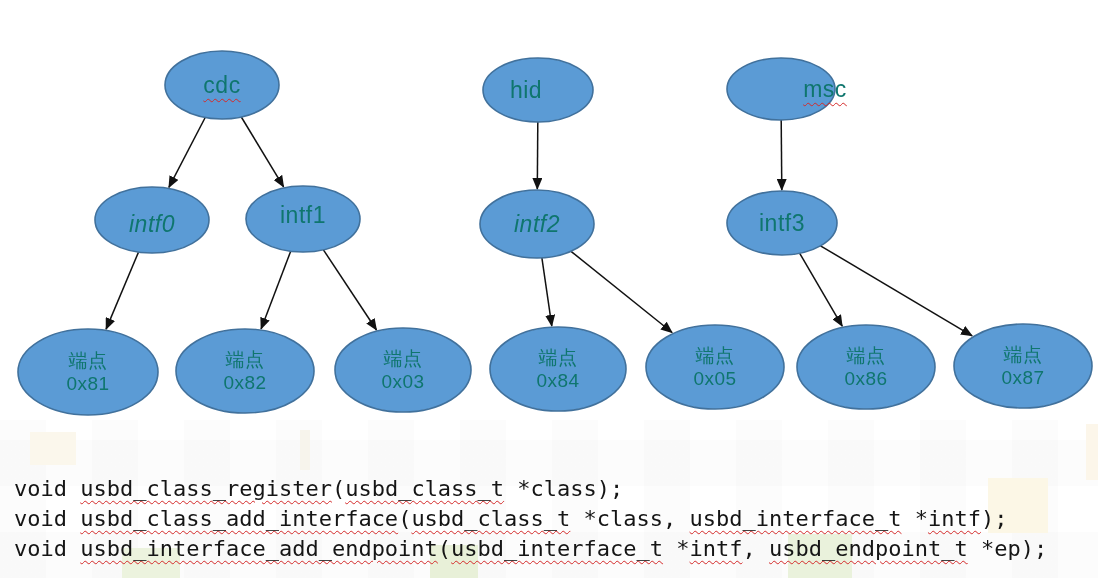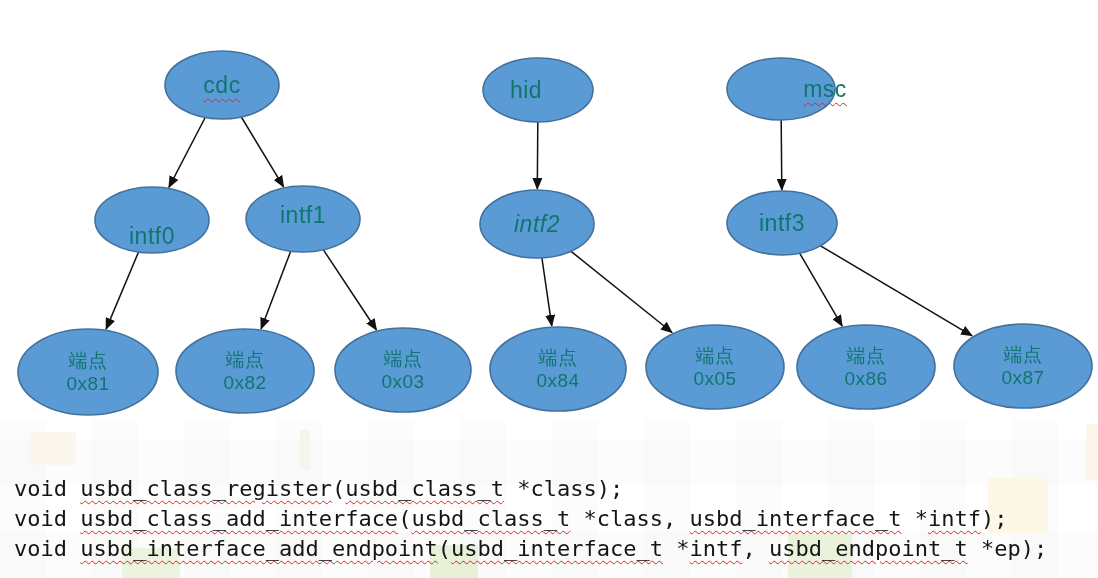--- a/index.html
+++ b/index.html
@@ -108,21 +108,21 @@
         <ellipse cx="715" cy="367" rx="69" ry="42" fill="#5B9BD5" stroke="#41719C" stroke-width="1.6"></ellipse>
         <ellipse cx="866" cy="367" rx="69" ry="42" fill="#5B9BD5" stroke="#41719C" stroke-width="1.6"></ellipse>
         <ellipse cx="1023" cy="366" rx="69" ry="42" fill="#5B9BD5" stroke="#41719C" stroke-width="1.6"></ellipse>
       </g>
   </svg>
 
   <div id="labels-layer">
       <div class="node-label" style="left: 222px; top: 85px;"><span class="misspelled">cdc</span></div>
       <div class="node-label" style="left: 526px; top: 90px;"><span>hid</span></div>
       <div class="node-label" style="left: 781px; top: 89px; margin-left: 44px;"><span class="misspelled">msc</span></div>
-      <div class="node-label" style="left: 152px; top: 236px;"><span>intf0</span></div>
+      <div class="node-label" style="left: 152px; top: 224px; font-style: italic;"><span>intf0</span></div>
       <div class="node-label" style="left: 303px; top: 215px;"><span>intf1</span></div>
       <div class="node-label" style="left: 537px; top: 224px; font-style: italic;"><span>intf2</span></div>
       <div class="node-label" style="left: 782px; top: 223px;"><span>intf3</span></div>
       <div class="node-label big" style="left: 88px; top: 372px;"><span>端点</span><br><span>0x81</span></div>
       <div class="node-label big" style="left: 245px; top: 371px;"><span>端点</span><br><span>0x82</span></div>
       <div class="node-label big" style="left: 403px; top: 370px;"><span>端点</span><br><span>0x03</span></div>
       <div class="node-label big" style="left: 558px; top: 369px;"><span>端点</span><br><span>0x84</span></div>
       <div class="node-label big" style="left: 715px; top: 367px;"><span>端点</span><br><span>0x05</span></div>
       <div class="node-label big" style="left: 866px; top: 367px;"><span>端点</span><br><span>0x86</span></div>
       <div class="node-label big" style="left: 1023px; top: 366px;"><span>端点</span><br><span>0x87</span></div>

